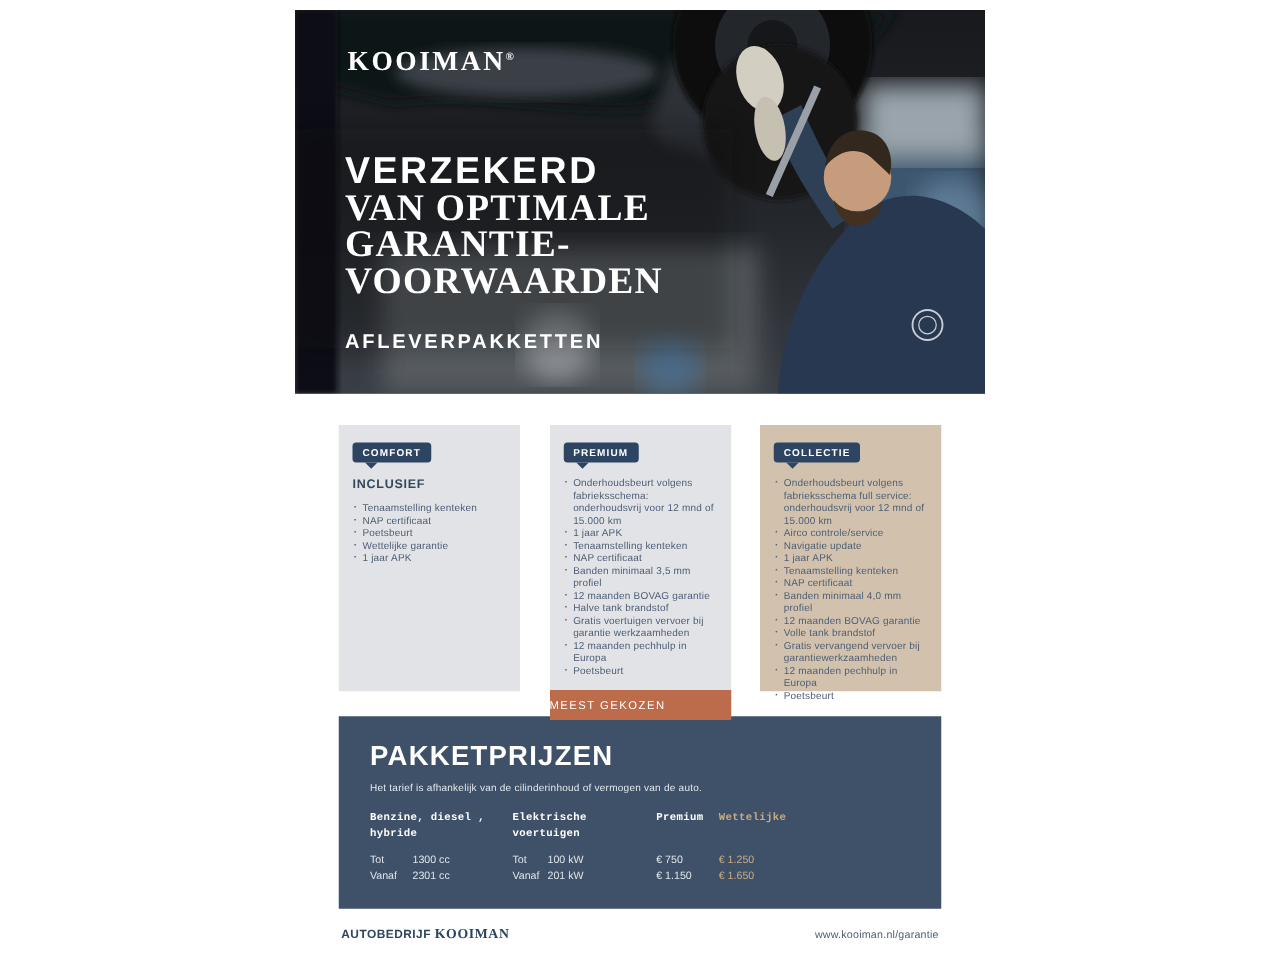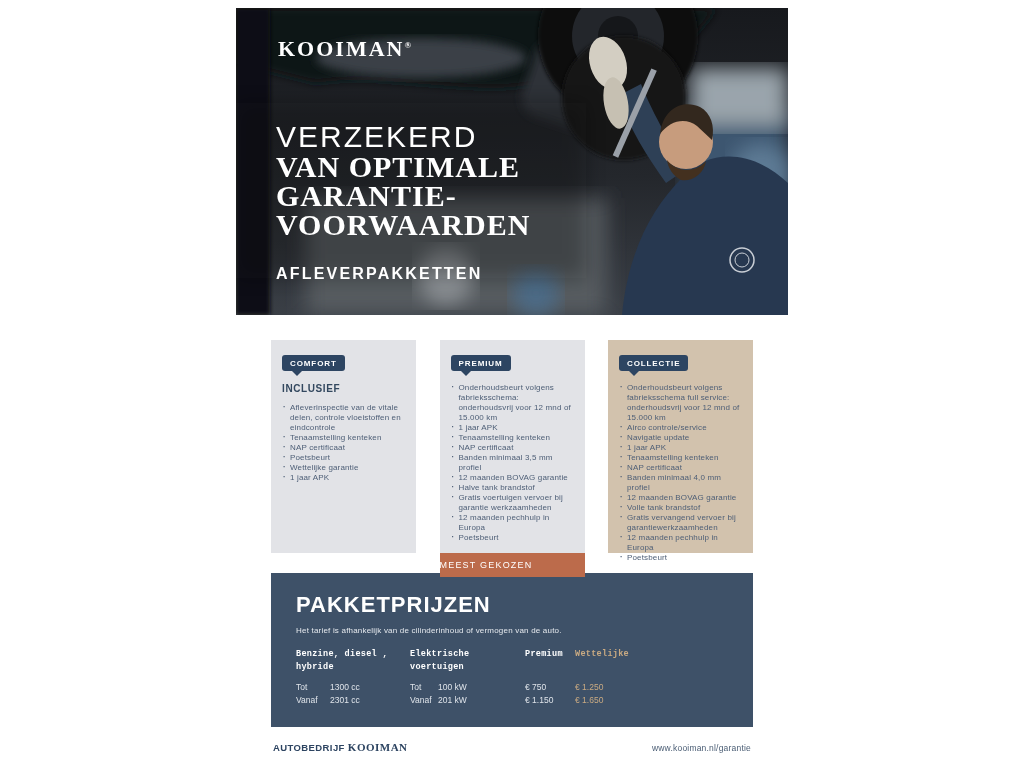--- a/index.html
+++ b/index.html
@@ -15,21 +15,21 @@
   .hero-art { position:absolute; inset:0; }
   .hero-art svg { display:block; }
   .hero-logo {
     position:absolute; left:42px; top:28px; color:#ffffff;
     font-family:"Liberation Serif", serif; font-weight:bold;
     font-size:22px; letter-spacing:2px;
   }
   .hero-logo sup { font-size:9px; letter-spacing:0; }
   .hero-headline { position:absolute; left:40px; top:114px; color:#ffffff; }
   .hl-sans {
-    font-size:30px; font-weight:normal; letter-spacing:2px; line-height:30px;
+    font-size:30px; font-weight:bold; letter-spacing:2px; line-height:30px;
   }
   .hl-serif {
     font-family:"Liberation Serif", serif; font-size:30px; font-weight:bold;
     line-height:29px; letter-spacing:1px;
   }
   .hero-sub {
     position:absolute; left:40px; top:257px; color:#ffffff;
     font-size:16px; font-weight:bold; letter-spacing:2.2px;
   }
 
@@ -164,21 +164,20 @@
   </div>
 
   <div class="cards">
 
     <div class="card card-fixed">
       <div class="card-body">
         <span class="tag">COMFORT</span>
         <div class="tag-tail"></div>
         <div class="card-heading">INCLUSIEF</div>
         <ul class="bullets">
-          <li>Afleverinspectie van de vitale delen, controle vloeistoffen en eindcontrole</li>
           <li>Tenaamstelling kenteken</li>
           <li>NAP certificaat</li>
           <li>Poetsbeurt</li>
           <li>Wettelijke garantie</li>
           <li>1 jaar APK</li>
         </ul>
       </div>
     </div>
 
     <div class="card has-banner">

